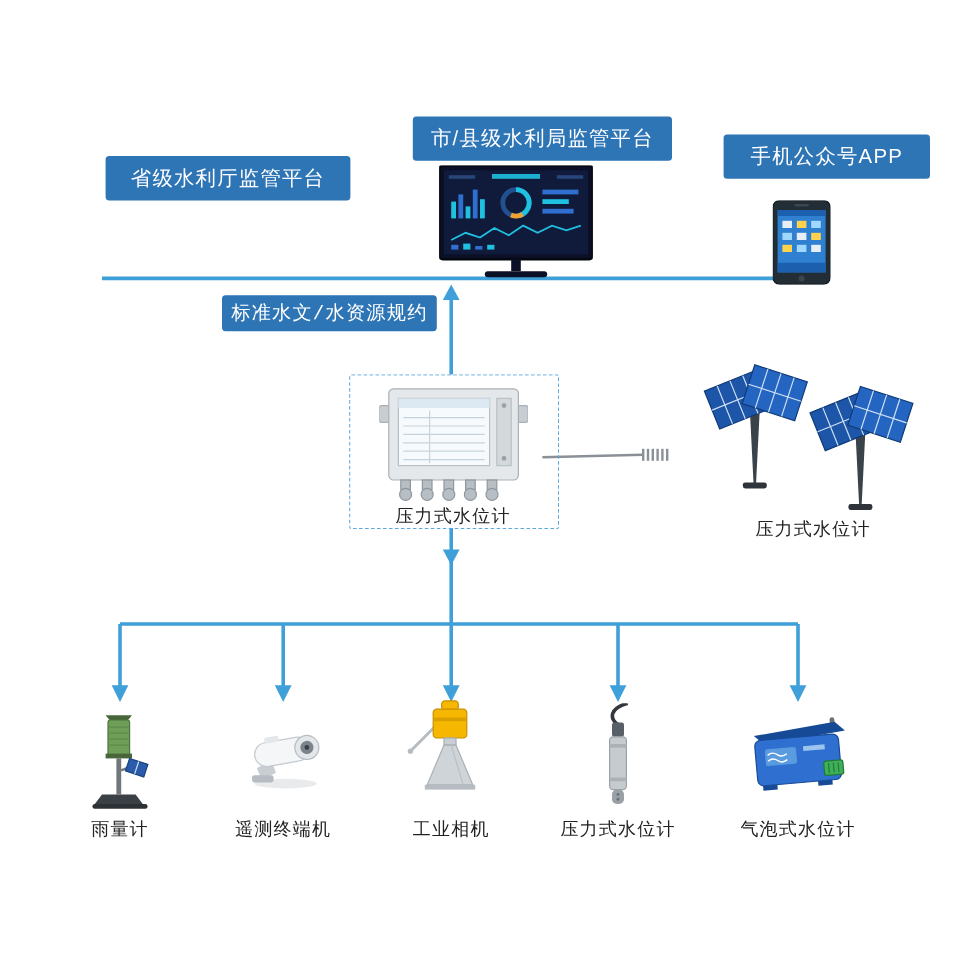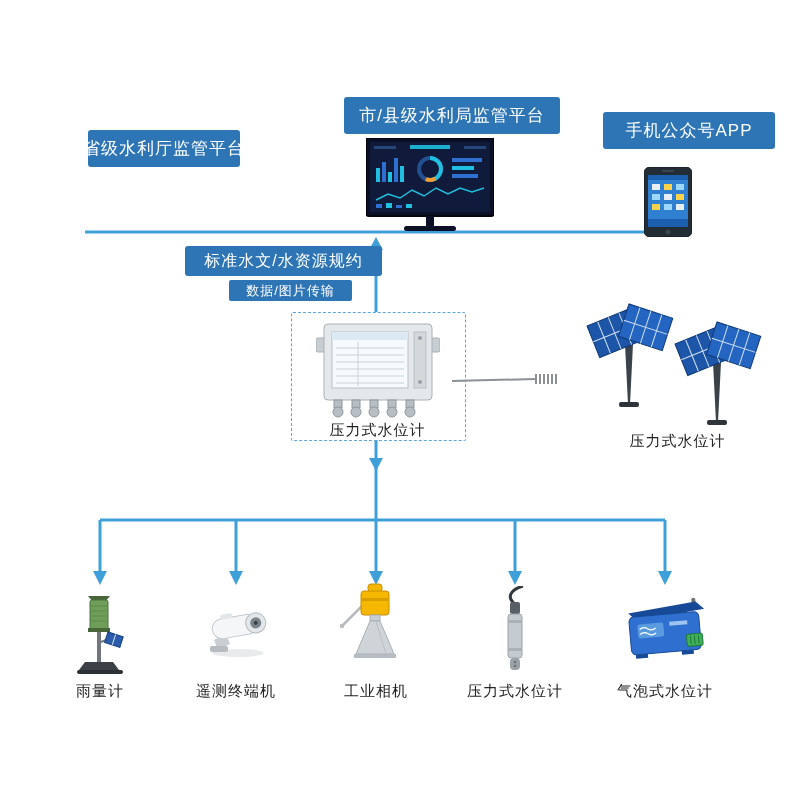--- a/index.html
+++ b/index.html
@@ -59,21 +59,21 @@
       <line x1="452" y1="381" x2="536" y2="379"></line>
       <line x1="536" y1="374" x2="536" y2="384"></line>
       <line x1="540" y1="374" x2="540" y2="384"></line>
       <line x1="544" y1="374" x2="544" y2="384"></line>
       <line x1="548" y1="374" x2="548" y2="384"></line>
       <line x1="552" y1="374" x2="552" y2="384"></line>
       <line x1="556" y1="374" x2="556" y2="384"></line>
     </g>
   </svg>
 
-  <div class="blue-box z3" style="left:88px;top:130px;width:152px;height:37px;font-family:Liberation Mono, monospace;">
+  <div class="blue-box z3" style="left:88px;top:130px;width:204px;height:37px;font-family:Liberation Mono, monospace;">
     <span>省级水利厅监管平台</span>
   </div>
 
   <div class="blue-box z3" style="left:344px;top:97px;width:216px;height:37px;">
     <span>市/县级水利局监管平台</span>
   </div>
 
   <div class="blue-box z3" style="left:603px;top:112px;width:172px;height:37px;">
     <span>手机公众号APP</span>
   </div>
@@ -119,25 +119,22 @@
       <rect x="20" y="27" width="8" height="6" fill="#e8eef5"></rect>
       <rect x="32" y="27" width="8" height="6" fill="#ffd24d"></rect>
       <rect x="8" y="37" width="8" height="6" fill="#ffd24d"></rect>
       <rect x="20" y="37" width="8" height="6" fill="#9fd8ff"></rect>
       <rect x="32" y="37" width="8" height="6" fill="#e8eef5"></rect>
       <rect x="4" y="52" width="40" height="8" fill="#1b5fae"></rect>
       <circle cx="24" cy="65" r="2.5" fill="#3a4650"></circle>
     </svg>
   </div>
 
-  <div class="blue-box z3" style="left:185px;top:246px;width:197px;height:30px;font-size:16px;">
+  <div class="blue-box z3" style="left:185px;top:246px;width:179px;height:30px;font-size:16px;font-family:Liberation Mono, monospace;">
     <span>标准水文/水资源规约</span>
-  </div>
-  <div class="blue-box small z3" style="left:229px;top:280px;width:123px;height:21px;">
-    <span>数据/图片传输</span>
   </div>
 
   <div class="dashed-frame z2" style="left:291px;top:312px;width:173px;height:127px;"></div>
 
   <div class="graphic z2" style="left:316px;top:320px;width:124px;height:100px;">
     <svg width="124" height="100" viewBox="0 0 124 100">
       <rect x="0" y="18" width="10" height="14" rx="2" fill="#c8cdd1" stroke="#a9b1b7"></rect>
       <rect x="114" y="18" width="10" height="14" rx="2" fill="#c8cdd1" stroke="#a9b1b7"></rect>
       <rect x="8" y="4" width="108" height="76" rx="4" fill="#e4e8eb" stroke="#a9b1b7"></rect>
       <rect x="16" y="12" width="76" height="56" fill="#f7fafc" stroke="#b8c0c6"></rect>

